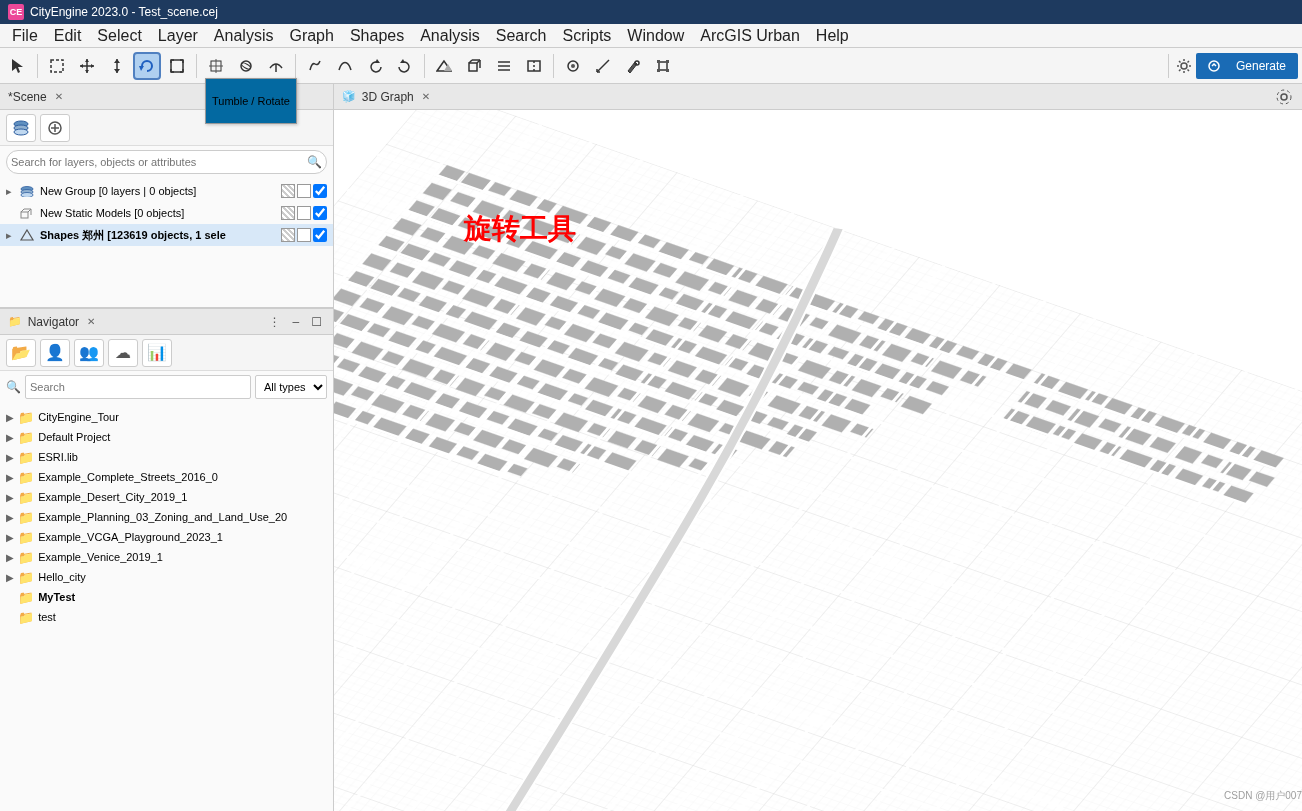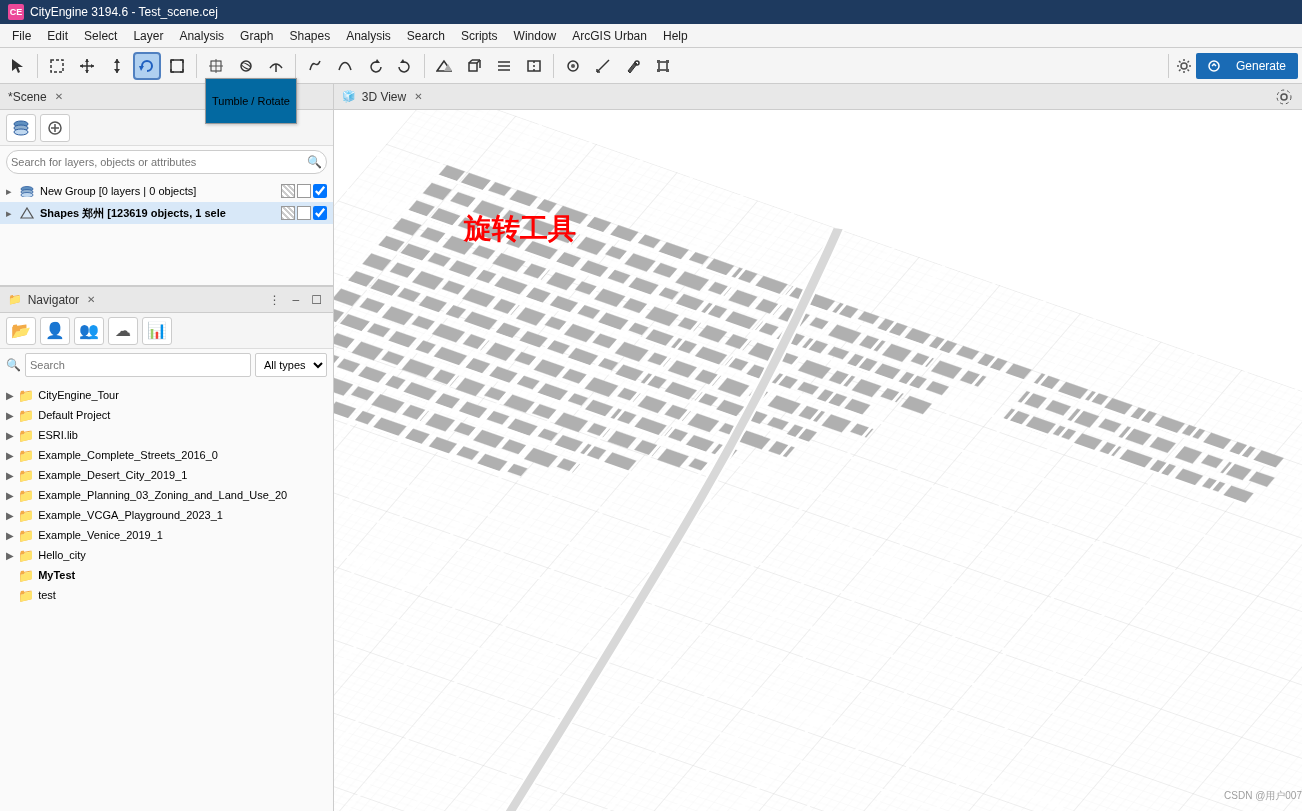--- a/index.html
+++ b/index.html
@@ -4,21 +4,21 @@
   <style>
     * { margin: 0; padding: 0; box-sizing: border-box; }
     body { font-family: 'Segoe UI', Arial, sans-serif; font-size: 12px; background: #f0f0f0; width: 1302px; height: 811px; overflow: hidden; }
     
     
     #titlebar { background: #1e3a5f; color: white; padding: 4px 8px; font-size: 12px; display: flex; align-items: center; gap: 6px; height: 24px; }
     #titlebar .app-icon { width: 16px; height: 16px; background: #ec4899; border-radius: 2px; display: inline-flex; align-items: center; justify-content: center; font-size: 9px; color: white; font-weight: bold; }
     
     
     #menubar { background: #f5f5f5; border-bottom: 1px solid #ccc; display: flex; align-items: center; height: 24px; padding: 0 4px; }
-    #menubar span { padding: 2px 8px; cursor: pointer; font-size: 12px; color: #222; }
+    #menubar span { padding: 2px 8px; cursor: pointer; font-size: 16px; color: #222; }
     
     
     #toolbar { background: #f5f5f5; border-bottom: 1px solid #ccc; display: flex; align-items: center; height: 36px; padding: 2px 4px; gap: 2px; }
     .toolbar-btn { width: 28px; height: 28px; border: 1px solid transparent; border-radius: 2px; cursor: pointer; display: flex; align-items: center; justify-content: center; font-size: 14px; color: #444; background: transparent; }
     .toolbar-sep { width: 1px; height: 24px; background: #ccc; margin: 0 3px; }
     
     
     #main { display: flex; height: calc(811px - 24px - 24px - 36px); }
     
     
@@ -94,21 +94,21 @@
     
     #generate-btn { margin-left: auto; background: #1a6bb5; color: white; border: none; padding: 4px 12px; font-size: 12px; cursor: pointer; border-radius: 2px; height: 26px; display: flex; align-items: center; gap: 16px; }
     
     .toolbar-right { margin-left: auto; display: flex; align-items: center; }
   </style>
 </head>
 <body>
 
 <div id="titlebar">
   <span class="app-icon">CE</span>
-  <span>CityEngine 3194.6 - Test_scene.cej</span>
+  <span>CityEngine 2023.0 - Test_scene.cej</span>
 </div>
 
 <div id="menubar">
   <span>File</span>
   <span>Edit</span>
   <span>Select</span>
   <span>Layer</span>
   <span>Analysis</span>
   <span>Graph</span>
   <span>Shapes</span>
@@ -354,20 +354,38 @@
           </span>
           <span class="layer-name">New Group [0 layers | 0 objects]</span>
           <div class="layer-controls">
             <div class="layer-hatch"></div>
             <div class="layer-color-box"></div>
             <input type="checkbox" checked="" class="layer-check" style="">
           </div>
         </div>
 
 
+        <div class="layer-item">
+          <span class="layer-expand" style="color:transparent;">▸</span>
+          <span class="layer-icon">
+            <svg width="16" height="12" viewBox="0 0 16 12">
+              <rect x="2" y="5" width="7" height="6" fill="none" stroke="#888" stroke-width="1"></rect>
+              <line x1="2" y1="5" x2="5" y2="2" stroke="#888" stroke-width="1"></line>
+              <line x1="9" y1="5" x2="12" y2="2" stroke="#888" stroke-width="1"></line>
+              <line x1="5" y1="2" x2="12" y2="2" stroke="#888" stroke-width="1"></line>
+              <line x1="12" y1="2" x2="12" y2="8" stroke="#888" stroke-width="1"></line>
+            </svg>
+          </span>
+          <span class="layer-name">New Static Models [0 objects]</span>
+          <div class="layer-controls">
+            <div class="layer-hatch"></div>
+            <div class="layer-color-box"></div>
+            <input type="checkbox" checked="" class="layer-check" style="">
+          </div>
+        </div>
 
         <div class="layer-item" style="background:#d8e8f8;">
           <span class="layer-expand">▸</span>
           <span class="layer-icon">
             <svg width="16" height="12" viewBox="0 0 16 12">
               <polygon points="8,1 14,11 2,11" fill="none" stroke="#555" stroke-width="1.2"></polygon>
             </svg>
           </span>
           <span class="layer-name bold">Shapes 郑州 [123619 objects, 1 sele</span>
           <div class="layer-controls">
@@ -482,21 +500,21 @@
           <span class="tree-name">test</span>
         </div>
       </div>
     </div>
   </div>
 
   <div id="view-panel">
     <div id="view-tab">
       <span class="tab-label">
         <span style="font-size: 11px; margin-right: 2px;">🧊</span>
-        <span>3D View</span>
+        <span>3D Graph</span>
         <span class="tab-close">✕</span>
       </span>
       <div class="view-tab-right">
         <svg width="20" height="20" viewBox="0 0 20 20" style="cursor:pointer; margin-left: 4px;">
           <circle cx="10" cy="10" r="3" fill="none" stroke="#555" stroke-width="1.5"></circle>
           <circle cx="10" cy="10" r="7" fill="none" stroke="#555" stroke-width="1" stroke-dasharray="3,3"></circle>
         </svg>
       </div>
     </div>
 

